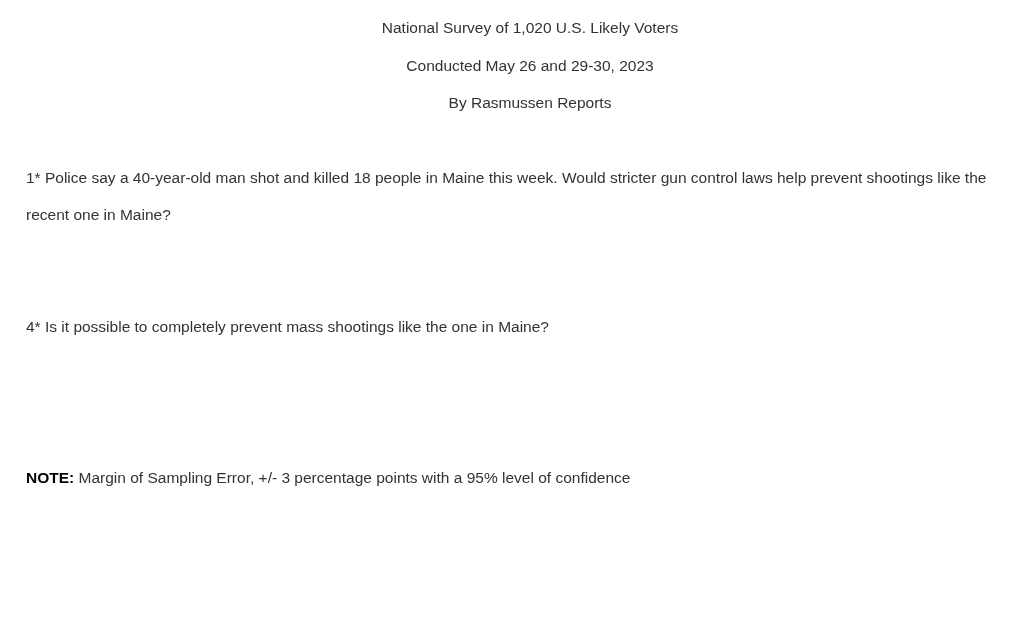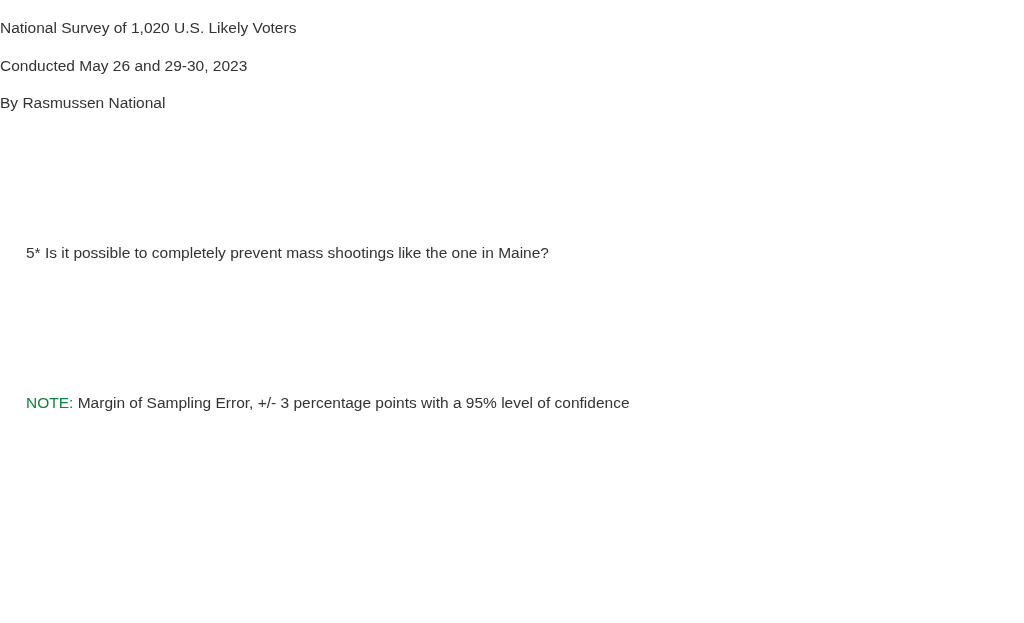--- a/index.html
+++ b/index.html
@@ -18,20 +18,22 @@
   }
   .page {
     position: relative;
     width: 1024px;
     height: 623px;
     box-sizing: border-box;
   }
   
   .doc-header {
     padding-top: 9px;
+    text-align: center;
+    padding-left: 36px;
   }
   .header-line {
     font-size: 15.5px;
     line-height: 37.5px;
     color: #333333;
     white-space: nowrap;
   }
   
   .doc-body {
     padding-left: 26px;
@@ -57,46 +59,47 @@
     height: 75px;
   }
   .note-line {
     font-size: 15.5px;
     line-height: 37.4px;
     color: #333333;
     margin: 0;
     padding-top: 38px;
   }
   .note-label {
-    font-weight: normal;
-    color: #15803d;
+    font-weight: bold;
+    color: #000000;
   }
   .note-body {
     font-weight: normal;
   }
 </style>
 </head>
 <body>
 
 <div class="page">
 
   <div class="doc-header">
     <div class="header-line">National Survey of 1,020 U.S. Likely Voters</div>
     <div class="header-line">Conducted May 26 and 29-30, 2023</div>
-    <div class="header-line">By Rasmussen National</div>
+    <div class="header-line">By Rasmussen Reports</div>
   </div>
 
   <div class="doc-body">
 
     <div class="question-block">
+      <p class="question-text">1* Police say a 40-year-old man shot and killed 18 people in Maine this week. Would stricter gun control laws help prevent shootings like the recent one in Maine?</p>
       <div class="answer-space"></div>
     </div>
 
     <div class="question-block">
-      <p class="question-text">5* Is it possible to completely prevent mass shootings like the one in Maine?</p>
+      <p class="question-text">4* Is it possible to completely prevent mass shootings like the one in Maine?</p>
       <div class="answer-space short"></div>
     </div>
 
 
     <p class="note-line">
       <span class="note-label">NOTE:</span><span class="note-body">&nbsp;</span><span class="note-body">Margin of Sampling Error, +/- 3 percentage points with a 95% level of confidence</span>
     </p>
 
   </div>
 </div>

